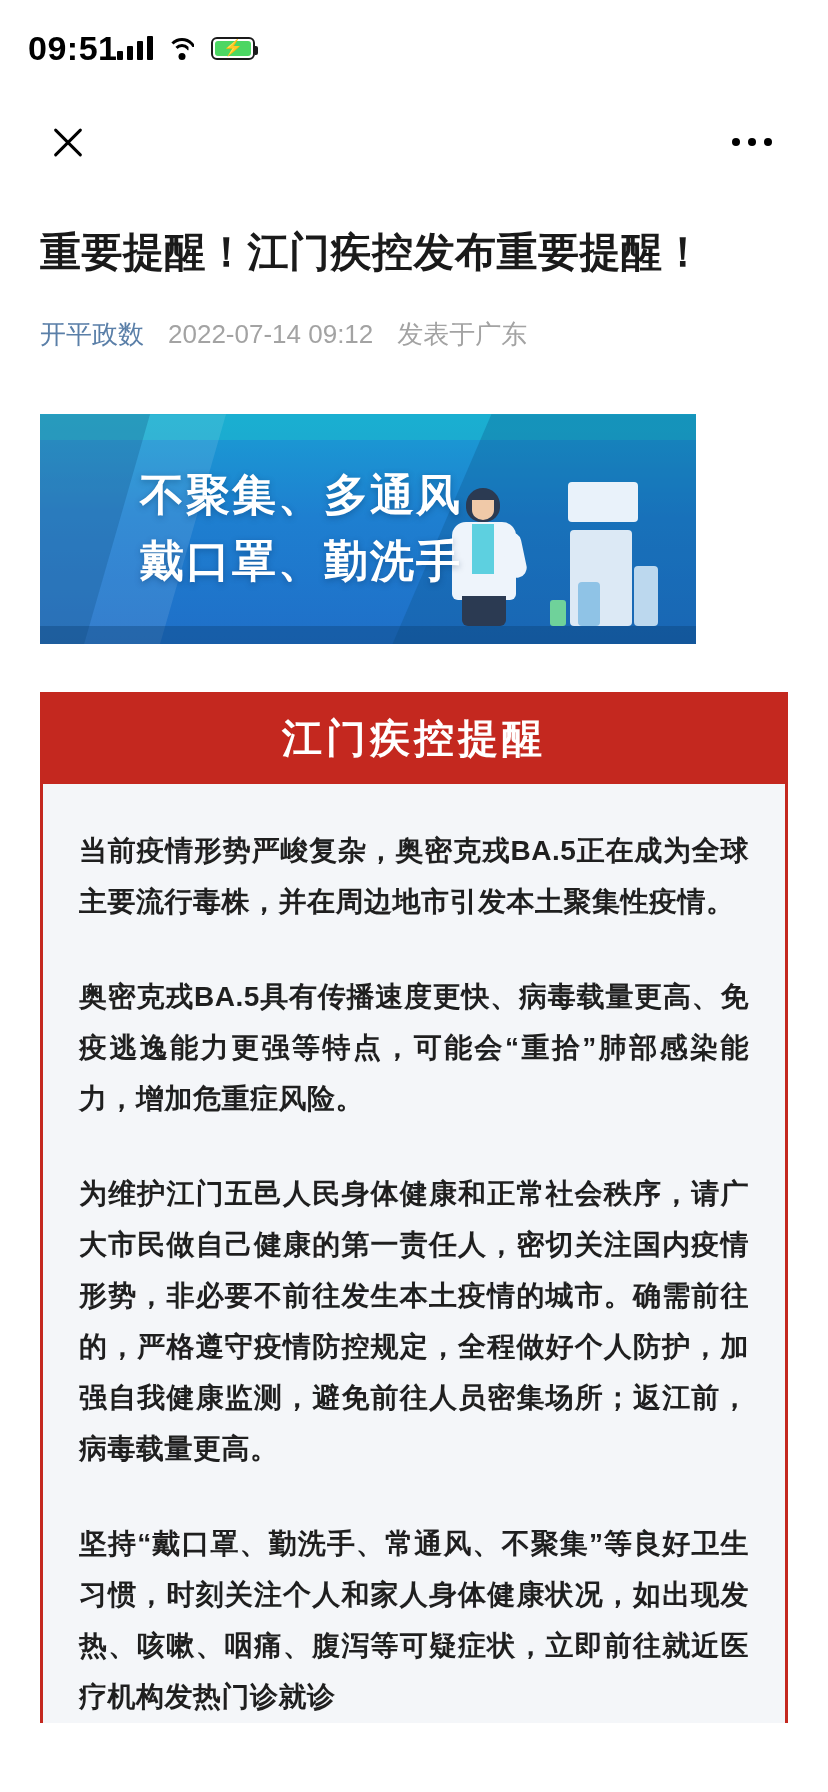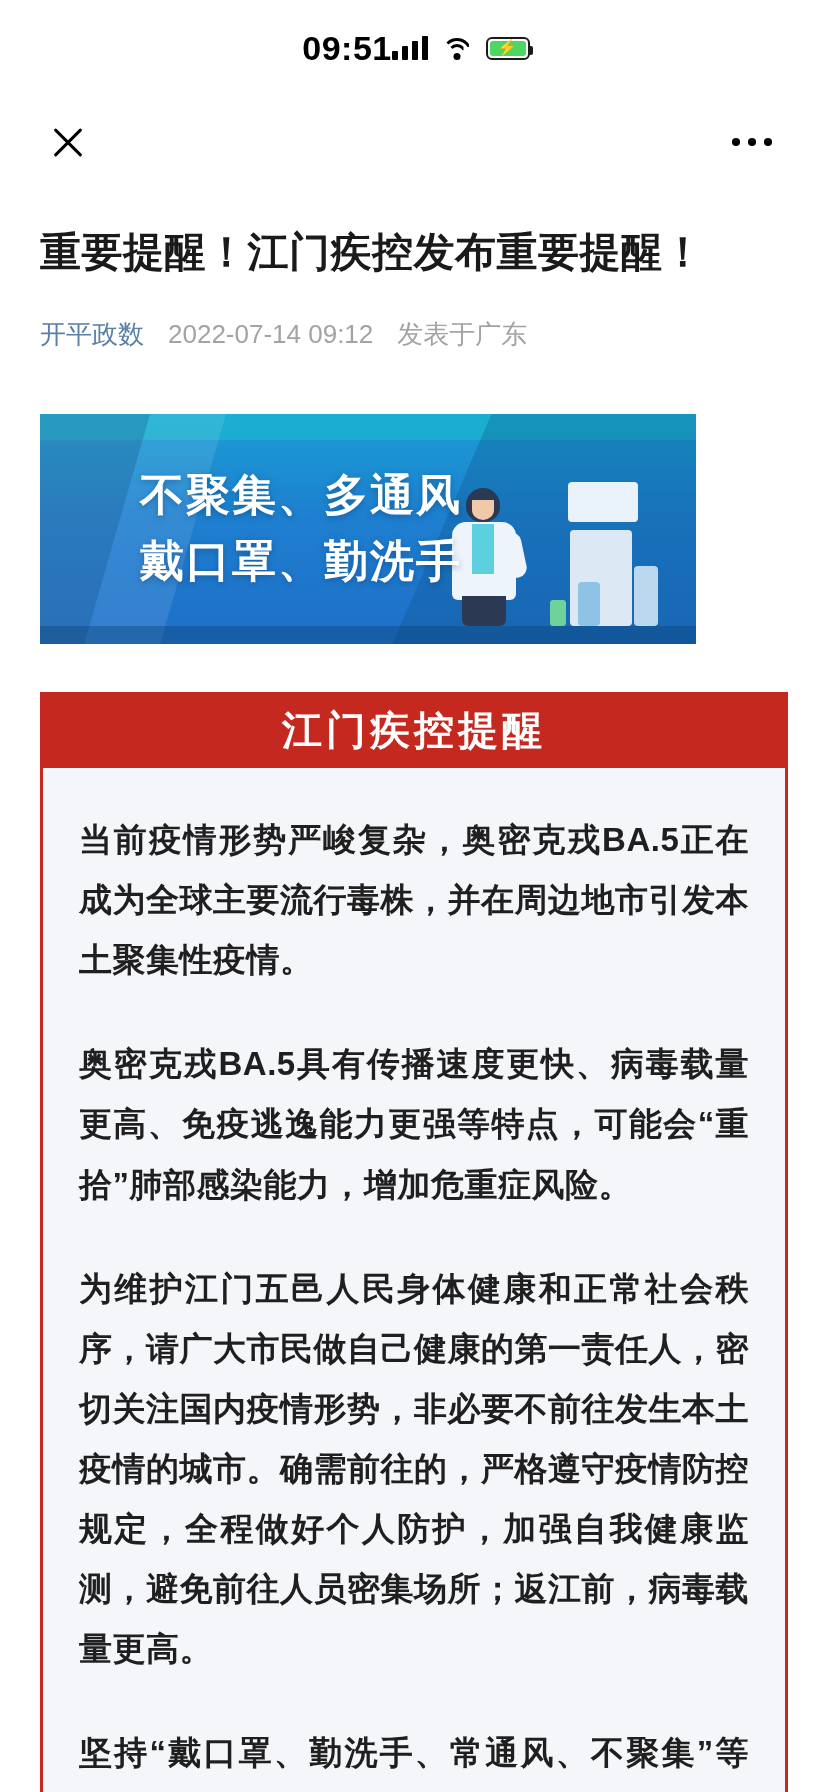--- a/index.html
+++ b/index.html
@@ -7,22 +7,22 @@
     width:828px; height:1792px;
     background:#ffffff;
     font-family:"Liberation Sans", sans-serif;
     overflow:hidden;
   }
   body { position:relative; }
 
   
   .statusbar {
     height:96px;
-    display:flex; align-items:center; justify-content:center;
-    padding:0 56px 0 60px;
+    display:flex; align-items:center; justify-content:flex-start;
+    padding:0 56px 0 28px;
   }
   .sb-time {
     font-size:34px; font-weight:bold; color:#000;
     letter-spacing:0.5px;
   }
   .sb-right { display:flex; align-items:center; gap:14px; }
 
   
   .signal { display:flex; align-items:flex-end; gap:4px; height:24px; }
   .signal i { display:block; width:6px; background:#000; border-radius:1px; }
@@ -152,34 +152,34 @@
   .obj { position:absolute; background:#dce9f5; border-radius:4px; }
   .obj.o1 { right:64px; bottom:18px; width:62px; height:96px; }
   .obj.o2 { right:38px; bottom:18px; width:24px; height:60px; background:#bcd8ee; }
   .obj.o3 { right:96px; bottom:18px; width:22px; height:44px; background:#8fc3e6; }
   .obj.o4 { right:58px; bottom:122px; width:70px; height:40px; background:#e9f2fa; }
   .obj.o5 { right:130px; bottom:18px; width:16px; height:26px; background:#6fd29a; border-radius:3px; }
 
   
   .card { margin-top:48px; }
   .card-head {
-    background:#c4281f; height:76px; display:flex;
+    background:#c4281f; height:92px; display:flex;
     align-items:center; justify-content:center;
   }
   .card-head-title {
     color:#fff; font-size:40px; font-weight:bold; letter-spacing:4px;
   }
   .card-body {
     background:#f4f6f9;
     border-left:3px solid #c4281f;
     border-right:3px solid #c4281f;
     padding:42px 36px 0 36px;
   }
   .para {
-    font-size:33px; line-height:1.82; color:#1f1f1f;
+    font-size:28px; line-height:1.82; color:#1f1f1f;
     font-weight:bold; letter-spacing:0.5px;
     margin-bottom:44px; text-align:justify;
   }
   .para:last-child { margin-bottom:0; }
 </style>
 </head>
 <body>
 
 <div class="statusbar">
   <div class="sb-time">09:51</div>

